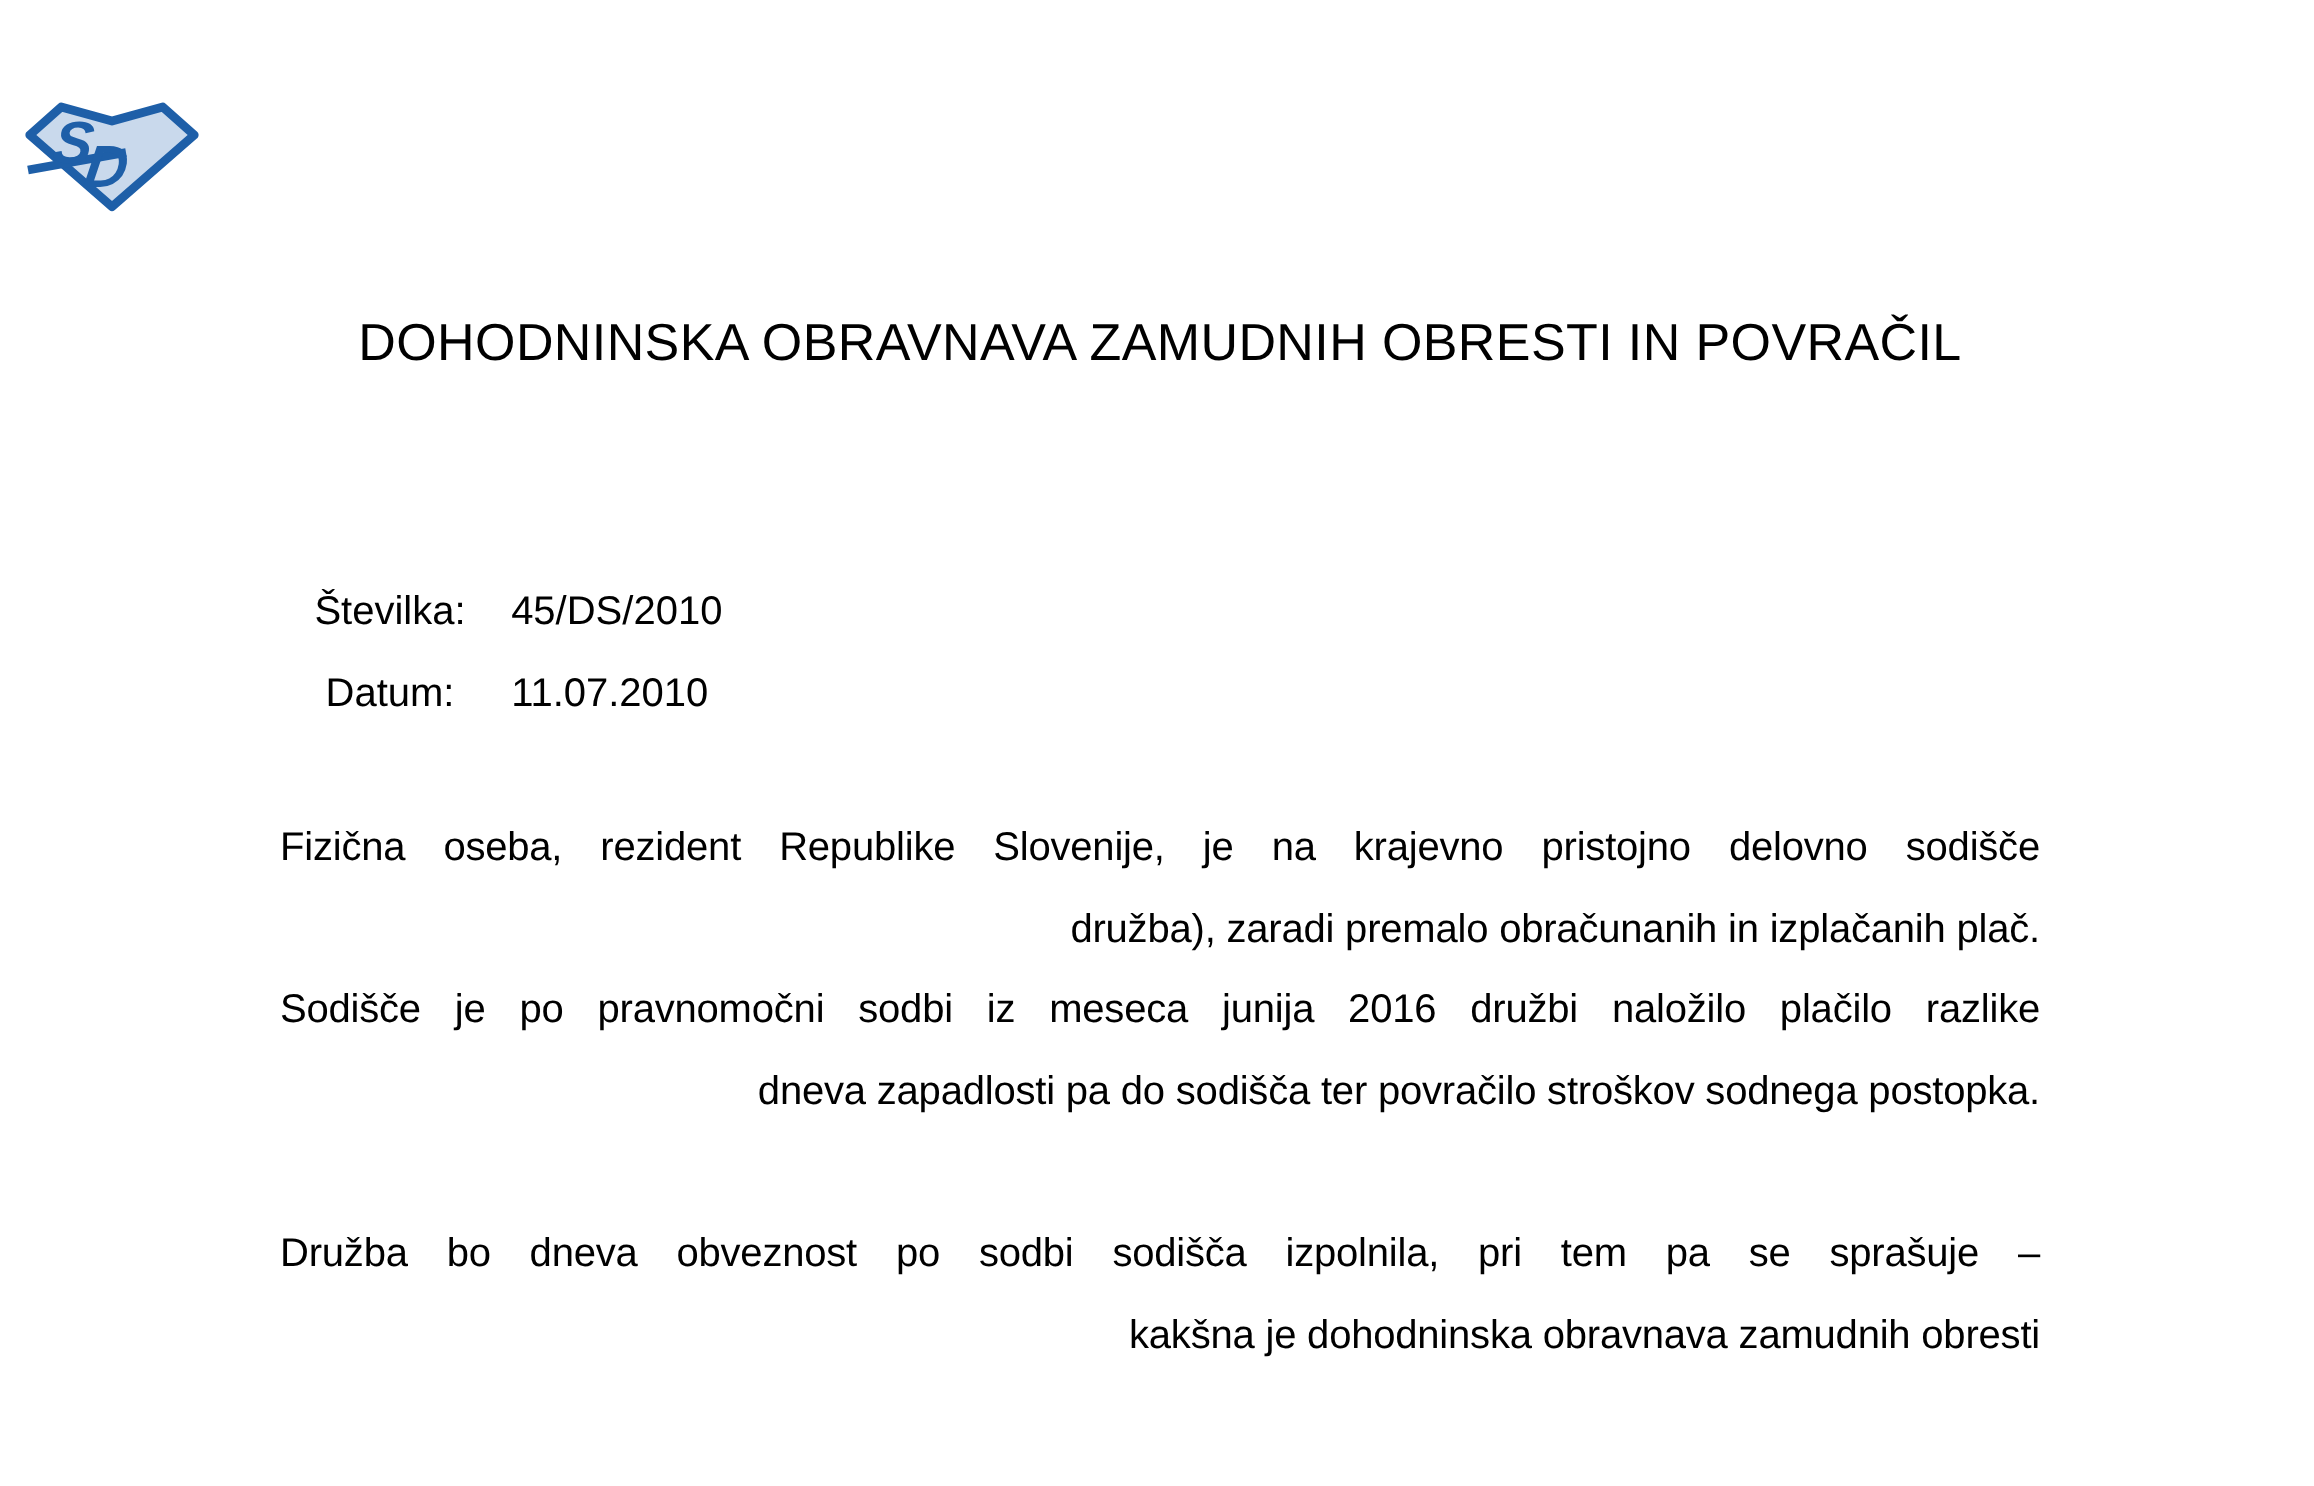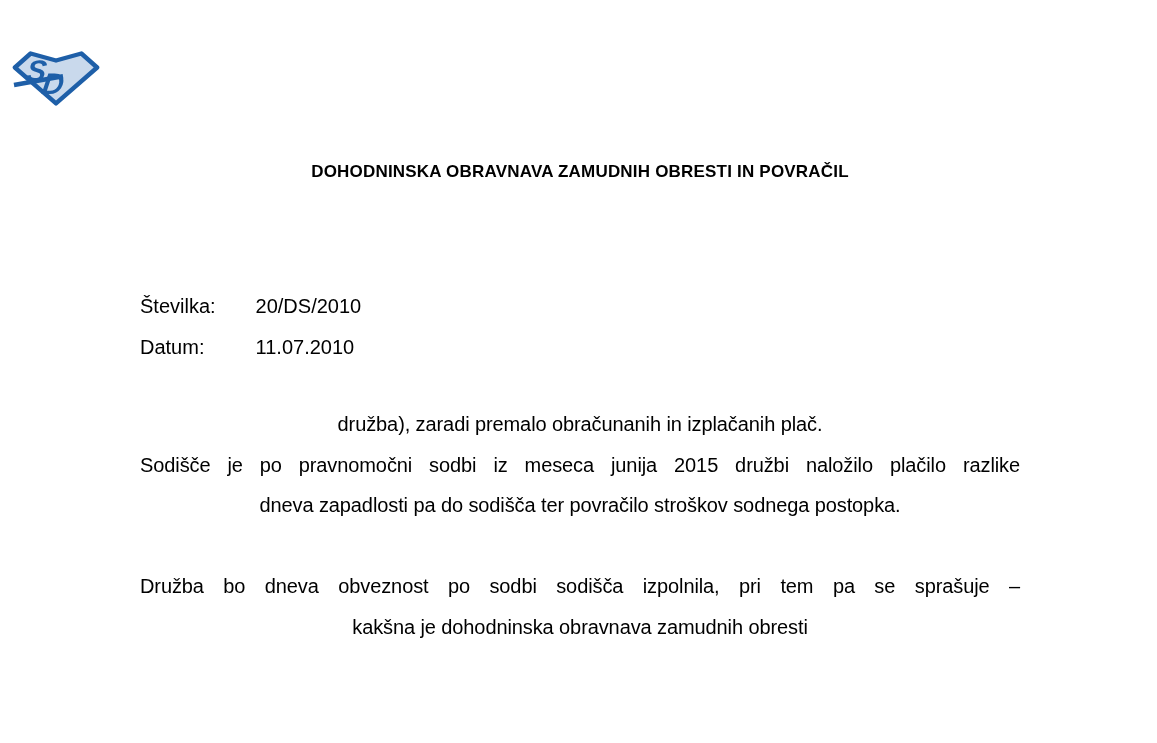--- a/index.html
+++ b/index.html
@@ -22,52 +22,53 @@
     top: 50px;
     width: 88px;
     height: 56px;
   }
   .doc-title {
     position: absolute;
     left: 140px;
     top: 147px;
     width: 880px;
     text-align: center;
-    font-weight: bold;
-    font-size: 17px;
+    font-weight: normal;
+    font-size: 26px;
     line-height: 49px;
     letter-spacing: 0.2px;
     white-space: nowrap;
   }
   .meta {
     position: absolute;
     left: 140px;
     top: 286px;
     font-size: 20px;
     line-height: 40.6px;
   }
   .meta-label {
     display: inline-block;
     width: 110px;
+    text-align: center;
   }
   .body-text {
     position: absolute;
     left: 140px;
     top: 404px;
     width: 880px;
     font-size: 20px;
     line-height: 40.6px;
     letter-spacing: -0.1px;
   }
   .jline {
     text-align: justify;
     text-align-last: justify;
   }
   .lline {
-    text-align: center;
+    text-align: right;
   }
   .blank-line {
     height: 40.6px;
   }
   .logo-letter {
     font-family: "Liberation Sans", "DejaVu Sans", sans-serif;
     font-style: italic;
     font-weight: bold;
   }
 </style>
@@ -85,32 +86,33 @@
     </svg>
   </div>
 
   <div class="doc-title">
     <div>DOHODNINSKA OBRAVNAVA ZAMUDNIH OBRESTI IN POVRAČIL</div>
   </div>
 
   <div class="meta">
     <div>
       <span class="meta-label">Številka:</span>
-      <span>20/DS/2010</span>
+      <span>45/DS/2010</span>
     </div>
     <div>
       <span class="meta-label">Datum:</span>
       <span>11.07.2010</span>
     </div>
   </div>
 
   <div class="body-text">
+    <div class="jline">Fizična oseba, rezident Republike Slovenije, je na krajevno pristojno delovno sodišče</div>
     <div class="lline">družba), zaradi premalo obračunanih in izplačanih plač.</div>
 
-    <div class="jline">Sodišče je po pravnomočni sodbi iz meseca junija 2015 družbi naložilo plačilo razlike</div>
+    <div class="jline">Sodišče je po pravnomočni sodbi iz meseca junija 2016 družbi naložilo plačilo razlike</div>
     <div class="lline">dneva zapadlosti pa do sodišča ter povračilo stroškov sodnega postopka.</div>
 
     <div class="blank-line"></div>
 
     <div class="jline">Družba bo dneva obveznost po sodbi sodišča izpolnila, pri tem pa se sprašuje –</div>
     <div class="lline">kakšna je dohodninska obravnava zamudnih obresti</div>
   </div>
 
 </div>
 

